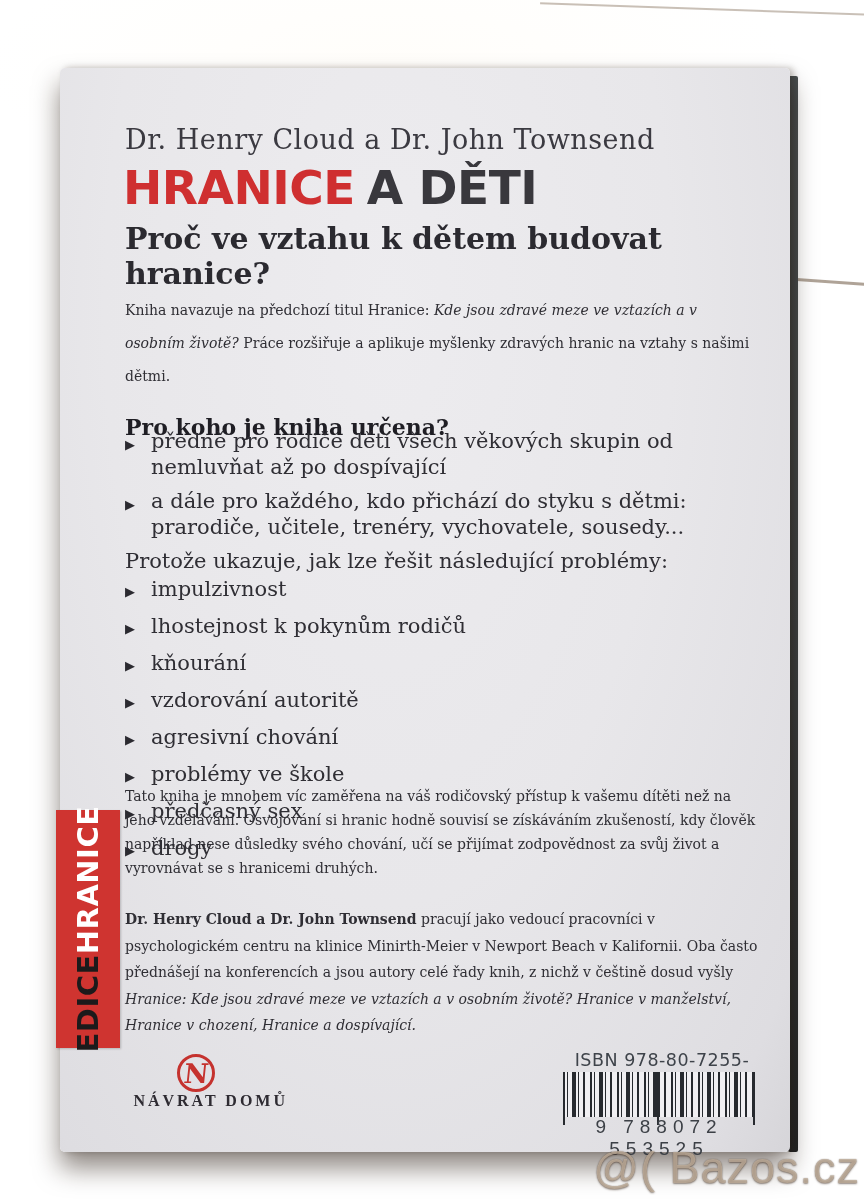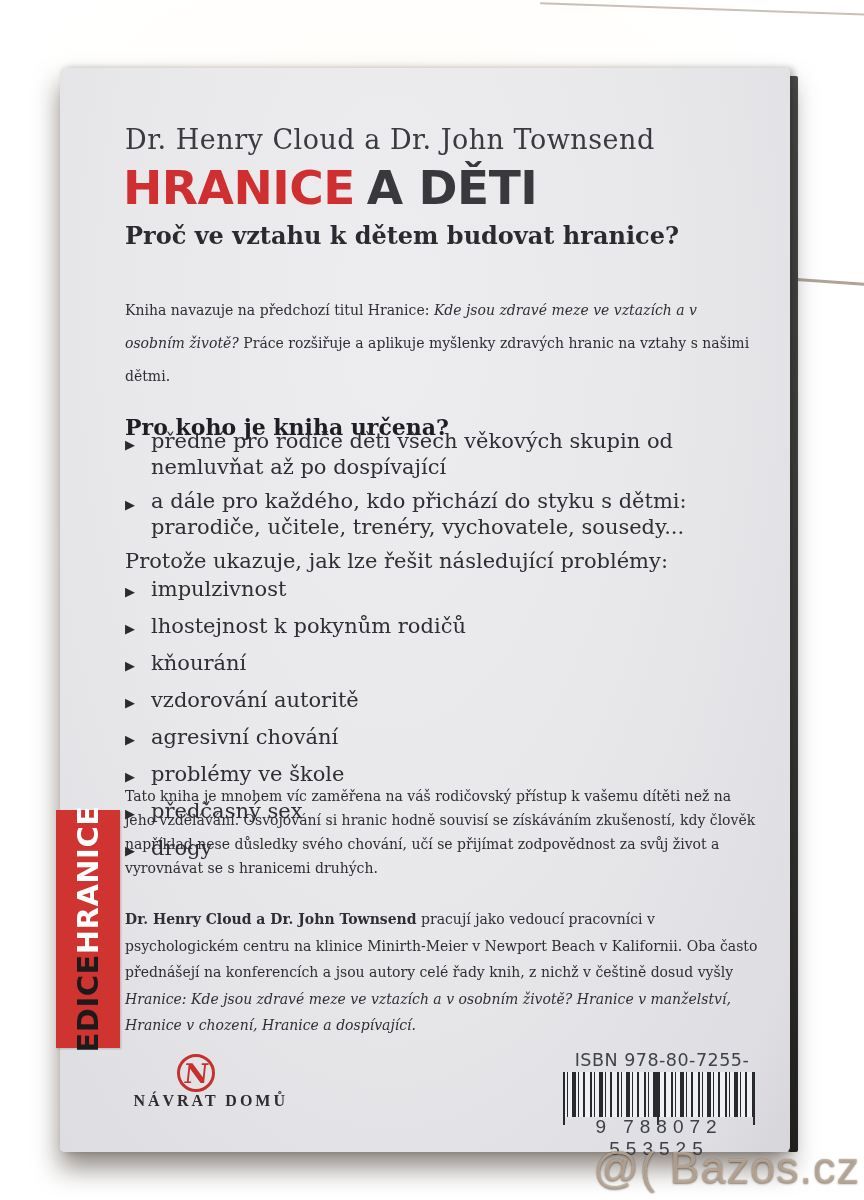--- a/index.html
+++ b/index.html
@@ -27,21 +27,21 @@
     background:radial-gradient(ellipse at 45% 22%, #edecef 0%, #e8e7ea 50%, #dedde1 90%, #d6d5d9 100%);
     border-radius:5px;
     box-shadow:0 16px 26px rgba(35,22,12,0.5), 4px 0 6px rgba(35,22,12,0.25);}
 
   .author{position:absolute;left:65px;top:56px;font-size:27px;color:#3b3a41;letter-spacing:0.5px;}
   .title{position:absolute;left:63px;top:96px;
     font-family:"DejaVu Sans","Liberation Sans",sans-serif;
     font-weight:800;font-size:47px;letter-spacing:-0.5px;line-height:1;}
   .title .red{color:#cf2f30;}
   .title .dark{color:#39383d;margin-left:12px;}
-  .subtitle{position:absolute;left:65px;top:153px;font-size:24px;font-weight:bold;color:#2b2a30;text-align:center;}
+  .subtitle{position:absolute;left:65px;top:153px;font-size:30px;font-weight:bold;color:#2b2a30;}
 
   .para{position:absolute;left:65px;width:634px;font-size:14px;line-height:33px;color:#2f2e34;}
   .p-intro{top:226px;}
   .p-close{top:716px;line-height:24px;}
   .p-bio{top:838px;line-height:26.5px;}
 
   .sec-head{position:absolute;left:65px;font-size:22px;font-weight:bold;color:#1f1e24;margin-top:16px;}
   .h1{top:330px;}
   .h2{top:450px;}
   .lead{position:absolute;left:65px;top:481px;font-size:21px;color:#2f2e34;}

